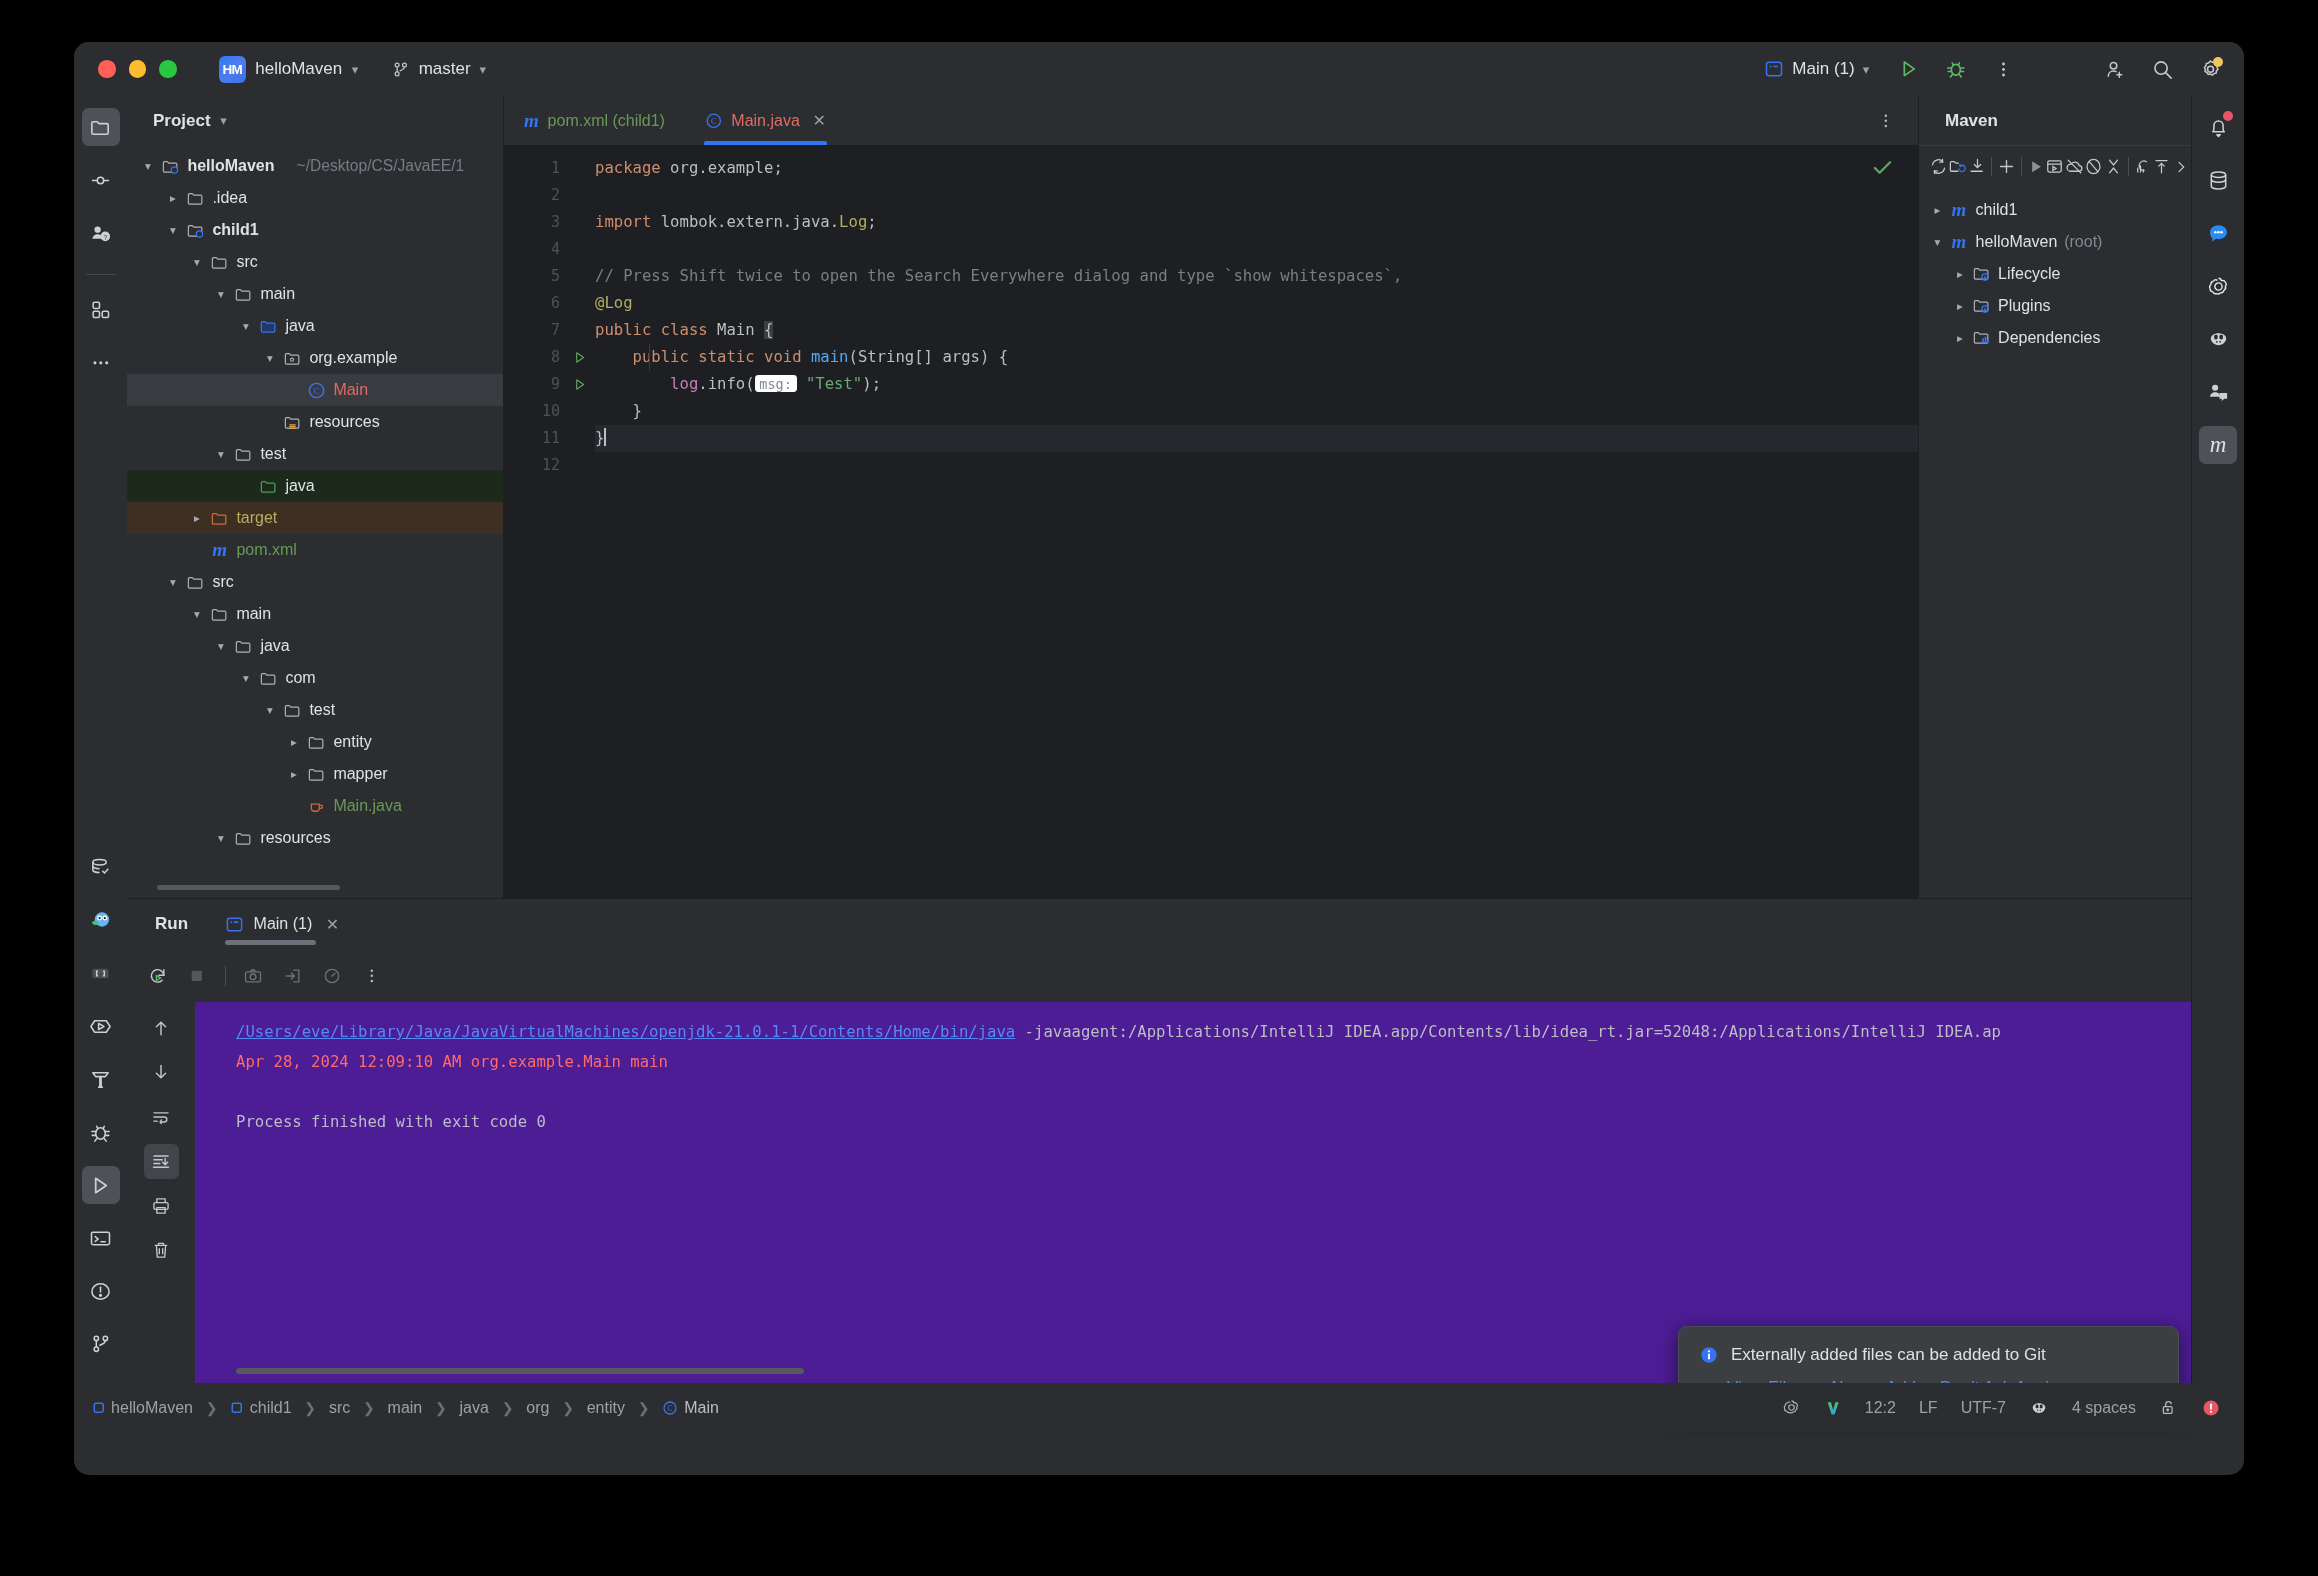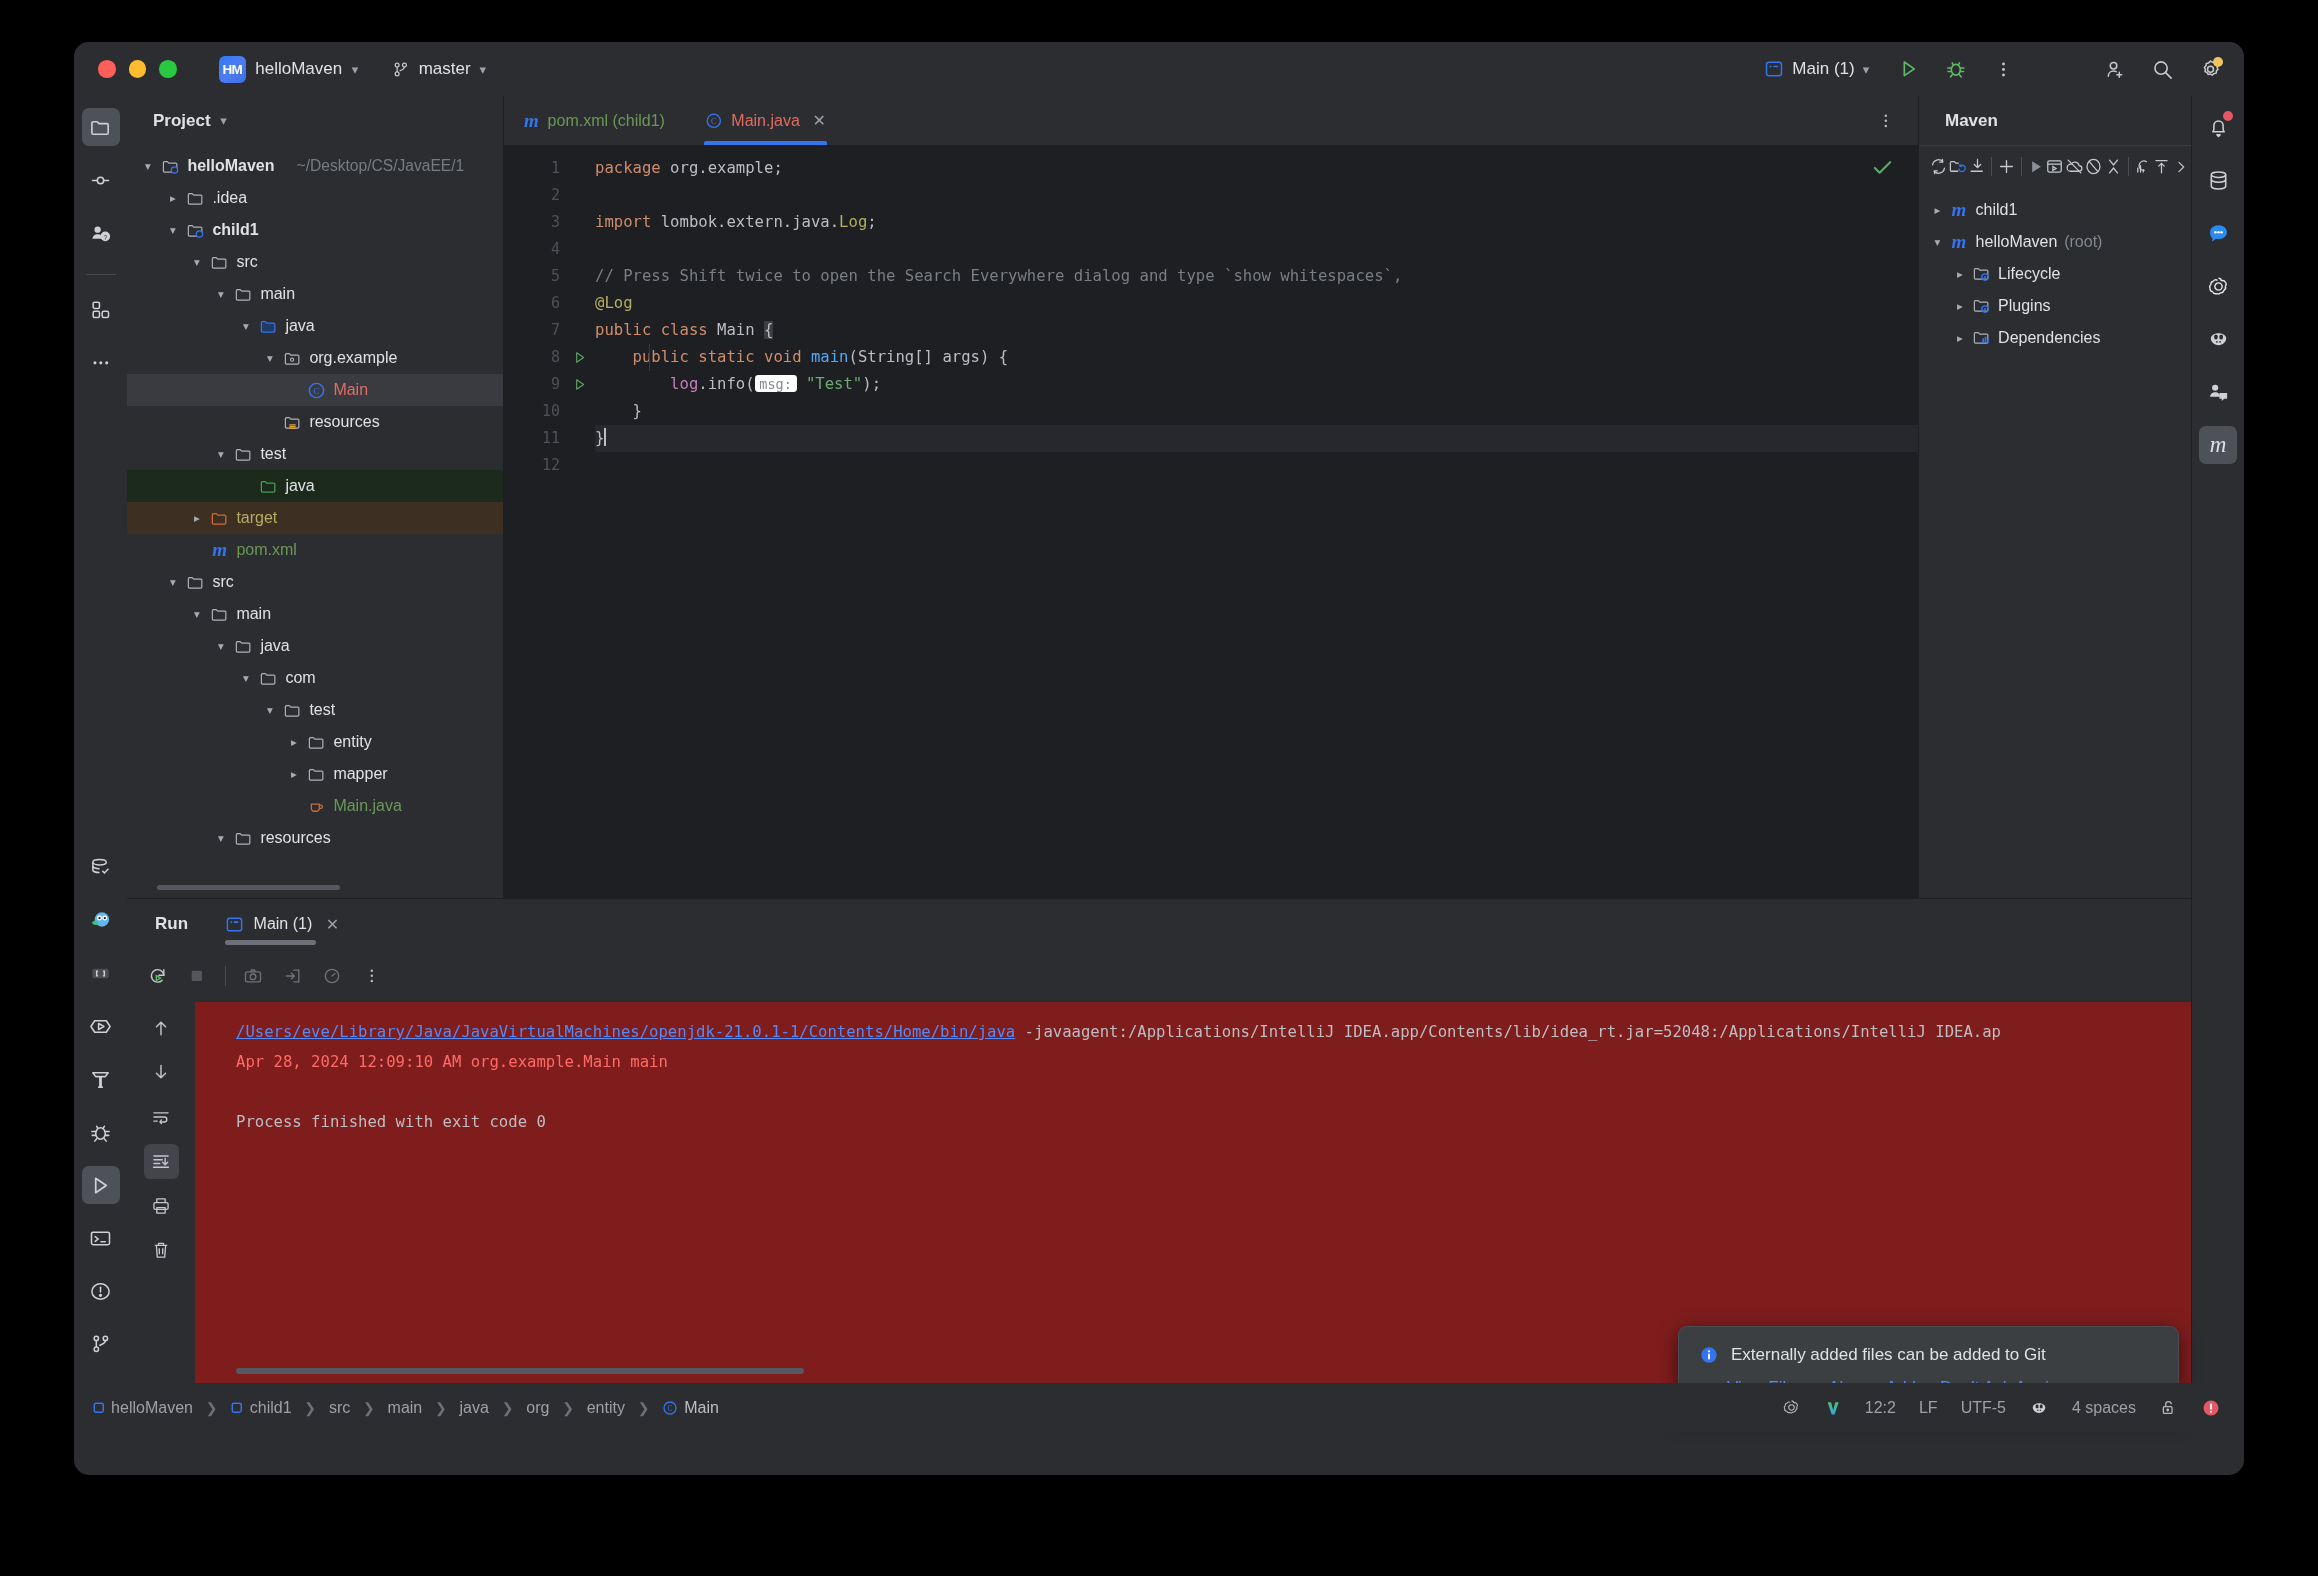--- a/index.html
+++ b/index.html
@@ -128,21 +128,21 @@
   .run-tab { display:flex;align-items:center;gap:9.5px; margin-left:37px; font-size:16px; color:#dfe1e5; position:relative; height:50px;}
   .run-tab::after { content:""; position:absolute; left:0; right:23px; bottom:4px; height:4.7px; background:#6d7078; border-radius:2.7px;}
   .run-tools { width:68px; flex:none; background:#2b2d30; display:flex; flex-direction:column; align-items:center; padding-top:8px;}
   .run-tools .rt { width:35px;height:35px;display:flex;align-items:center;justify-content:center;border-radius:6px;margin-bottom:9.5px;}
   .run-tools .rt.active { background:#43454a; }
   .run-topbar { height:53px; background:#2b2d30; display:flex; align-items:center; padding-left:13.5px; gap:5.4px;}
   .run-topbar .rb { width:34px;height:34px;display:flex;align-items:center;justify-content:center; }
   .rsep { width:0.7px;height:20px;background:#4a4d52;margin:0 5.4px; }
   .console-wrap { flex:1 1 auto; display:flex; min-height:0; }
   .console {
-    flex:1 1 auto; background:#7f1d1d; padding:15px 0 13px 41px; overflow:hidden;
+    flex:1 1 auto; background:#4c1d95; padding:15px 0 13px 41px; overflow:hidden;
     font-family:"DejaVu Sans Mono", monospace; font-size:15.6px; position:relative;
   }
   .cline { height:30px; line-height:30px; white-space:nowrap; color:#bcbec4; }
   .clink { color:#548af7; text-decoration:underline; }
   .cerr { color:#ff6b68; }
   .chs { position:absolute; left:41px; bottom:9.5px; width:568px; height:6px; background:#55585e; border-radius:3.4px;}
   
   .notif {
     position:absolute; right:65px; bottom:60px; width:501px;
     background:#3c3f41; border:0.7px solid #4a4d52; border-radius:8.8px;
@@ -1043,21 +1043,21 @@
               <linearGradient id="vg" x1="0" y1="0" x2="0" y2="1">
                 <stop offset="0" stop-color="#4ec26f"></stop>
                 <stop offset="1" stop-color="#2aa8e0"></stop>
               </linearGradient>
             </defs>
           <path d="M5 4h4.6l2.9 11.2L15.4 4H20l-5.6 17h-4z" fill="url(#vg)"></path>
         </svg>
       </span>
       <span>12:2</span>
       <span>LF</span>
-      <span>UTF-5</span>
+      <span>UTF-7</span>
       <span>
         <svg width="20" height="20" viewBox="0 0 24 24">
           <path d="M4.5 11.5c0-3.1 3.4-5.2 7.5-5.2s7.5 2.1 7.5 5.2-3.4 6.5-7.5 6.5-7.5-3.4-7.5-6.5z" fill="#cdd0d6"></path>
           <rect x="8" y="7.8" width="3.3" height="4.6" rx="1.4" fill="#2b2d30"></rect>
             <rect x="13" y="7.8" width="3.3" height="4.6" rx="1.4" fill="#2b2d30"></rect>
           <circle cx="10.6" cy="14.6" r="0.85" fill="#2b2d30"></circle>
             <circle cx="13.6" cy="14.6" r="0.85" fill="#2b2d30"></circle>
         </svg>
       </span>
       <span>4 spaces</span>

